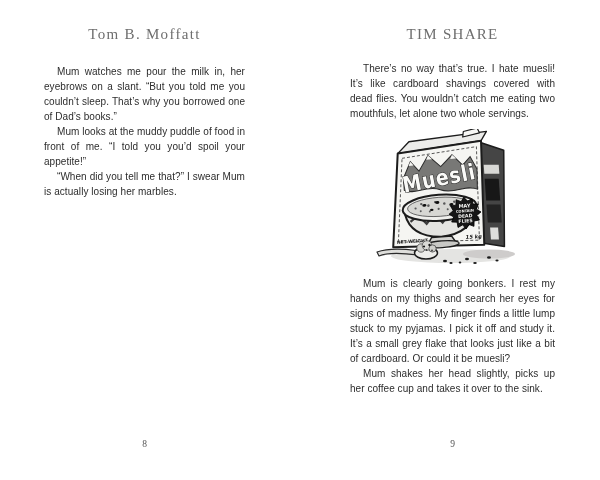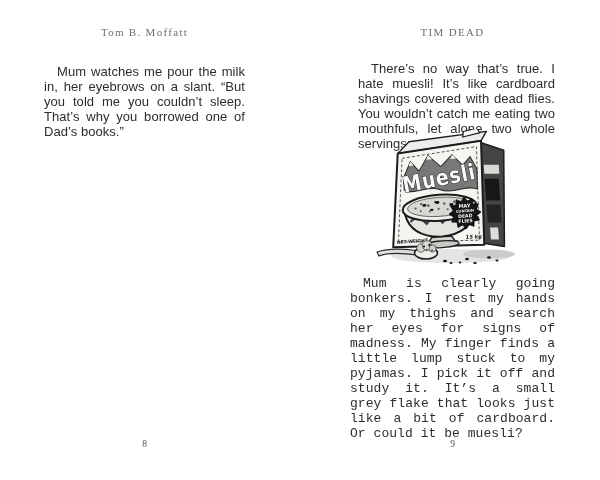--- a/index.html
+++ b/index.html
@@ -11,36 +11,36 @@
     position: relative;
   }
   .spread { position: absolute; inset: 0; background: #ffffff; }
   .page { position: absolute; top: 0; height: 480px; }
   .page-left  { left: 44px;  width: 201px; }
   .page-right { left: 350px; width: 205px; }
   .running-head {
     position: absolute; top: 26px; left: 0; right: 0;
     text-align: center;
     font-family: "Liberation Serif", serif;
-    font-size: 11px; letter-spacing: 1.3px;
+    font-size: 15px; letter-spacing: 1.3px;
     color: #6e6e6e;
     white-space: nowrap;
   }
   .body-text p {
     margin: 0;
     text-indent: 13px;
     text-align: justify;
-    font-size: 13px;
+    font-size: 10px;
     line-height: 15px;
     letter-spacing: 0.05px;
     color: #2d2d2d;
   }
   .body-left { position: absolute; top: 64px; left: 0; right: 0; }
-  .body-r1   { position: absolute; top: 61px; left: 8px; right: 0; }
-  .body-r2   { position: absolute; top: 276px; left: 0; right: 0; font-family: Liberation Mono, monospace; }
+  .body-r1   { position: absolute; top: 61px; left: 0; right: 0; }
+  .body-r2   { position: absolute; top: 276px; left: 0; right: 0; }
   .figure {
     position: absolute; top: 129px; left: 21px;
     width: 162px; height: 144px; margin: 0;
   }
   .folio {
     position: absolute; top: 439px; left: 0; right: 0;
     text-align: center;
     font-family: "Liberation Serif", serif;
     font-size: 9.5px; color: #555555;
   }
@@ -48,27 +48,29 @@
 </head>
 <body>
 
 <div class="spread">
 
   <section class="page page-left">
     <div class="running-head">Tom B. Moffatt</div>
 
     <div class="body-text body-left">
       <p>Mum watches me pour the milk in, her eyebrows on a slant. “But you told me you couldn’t sleep. That’s why you borrowed one of Dad’s books.”</p>
+      <p>Mum looks at the muddy puddle of food in front of me. “I told you you’d spoil your appetite!”</p>
+      <p>“When did you tell me that?” I swear Mum is actually losing her marbles.</p>
     </div>
 
     <div class="folio">8</div>
   </section>
 
   <section class="page page-right">
-    <div class="running-head">TIM DEAD</div>
+    <div class="running-head">TIM SHARE</div>
 
     <div class="body-text body-r1">
       <p>There’s no way that’s true. I hate muesli! It’s like cardboard shavings covered with dead flies. You wouldn’t catch me eating two mouthfuls, let alone two whole servings.</p>
     </div>
 
     <figure class="figure">
       <svg width="162" height="144" viewBox="0 0 162 144" xmlns="http://www.w3.org/2000/svg">
 
         <g>
           <ellipse cx="80" cy="127" rx="60" ry="7" fill="#e4e4e2"></ellipse>
@@ -157,18 +159,19 @@
           <ellipse cx="104" cy="134" rx="1.8" ry="1.1"></ellipse>
           <ellipse cx="118" cy="128.5" rx="2" ry="1.2"></ellipse>
           <ellipse cx="126" cy="131.5" rx="1.6" ry="1"></ellipse>
           <ellipse cx="89" cy="133.5" rx="1.3" ry="0.9"></ellipse>
         </g>
       </svg>
     </figure>
 
     <div class="body-text body-r2">
       <p>Mum is clearly going bonkers. I rest my hands on my thighs and search her eyes for signs of madness. My finger finds a little lump stuck to my pyjamas. I pick it off and study it. It’s a small grey flake that looks just like a bit of cardboard. Or could it be muesli?</p>
+      <p>Mum shakes her head slightly, picks up her coffee cup and takes it over to the sink.</p>
     </div>
 
     <div class="folio">9</div>
   </section>
 
 </div>
 
 </body></html>

